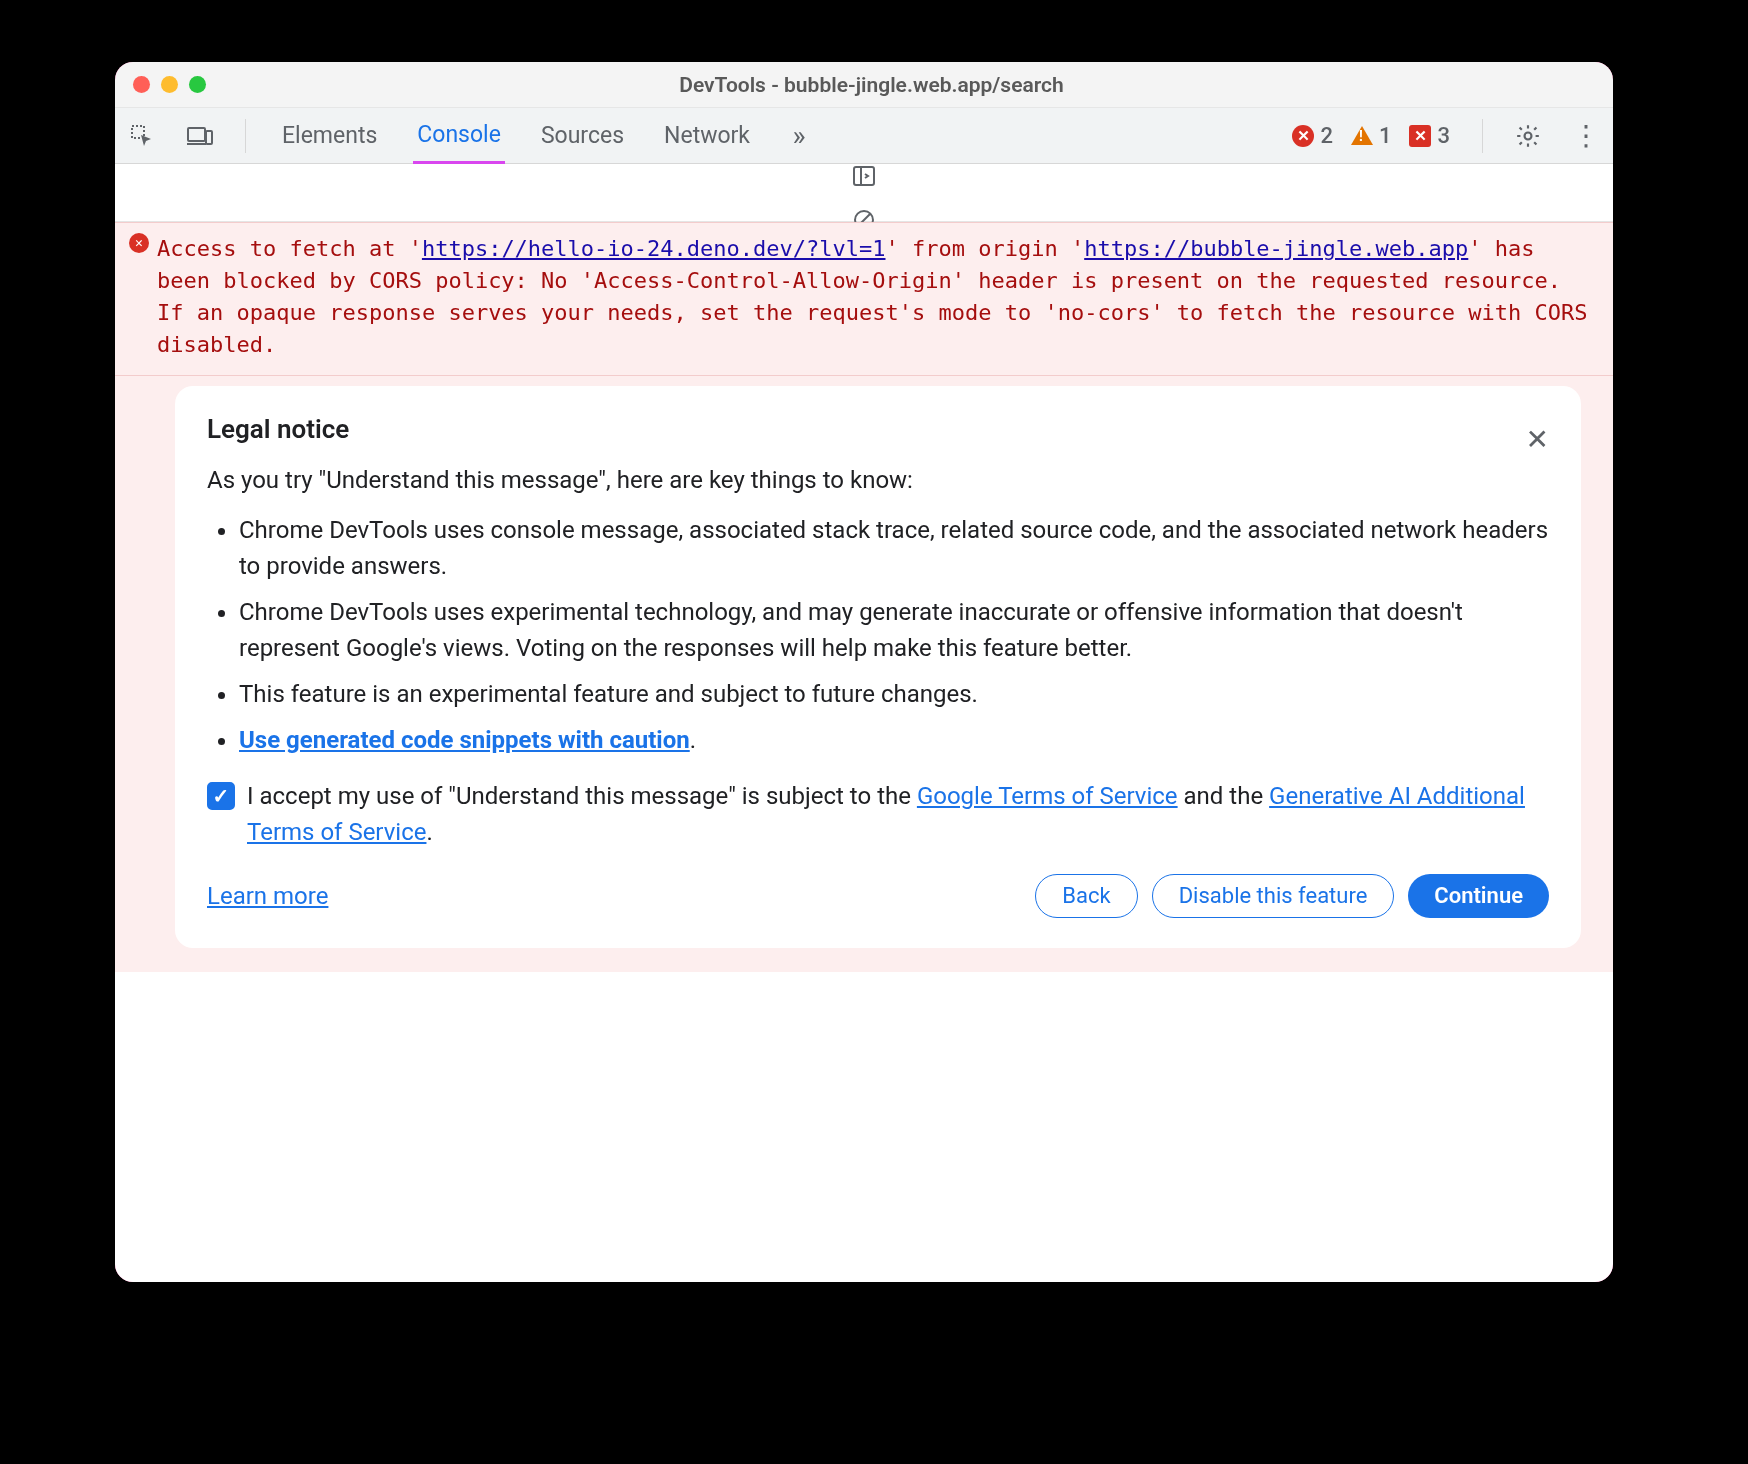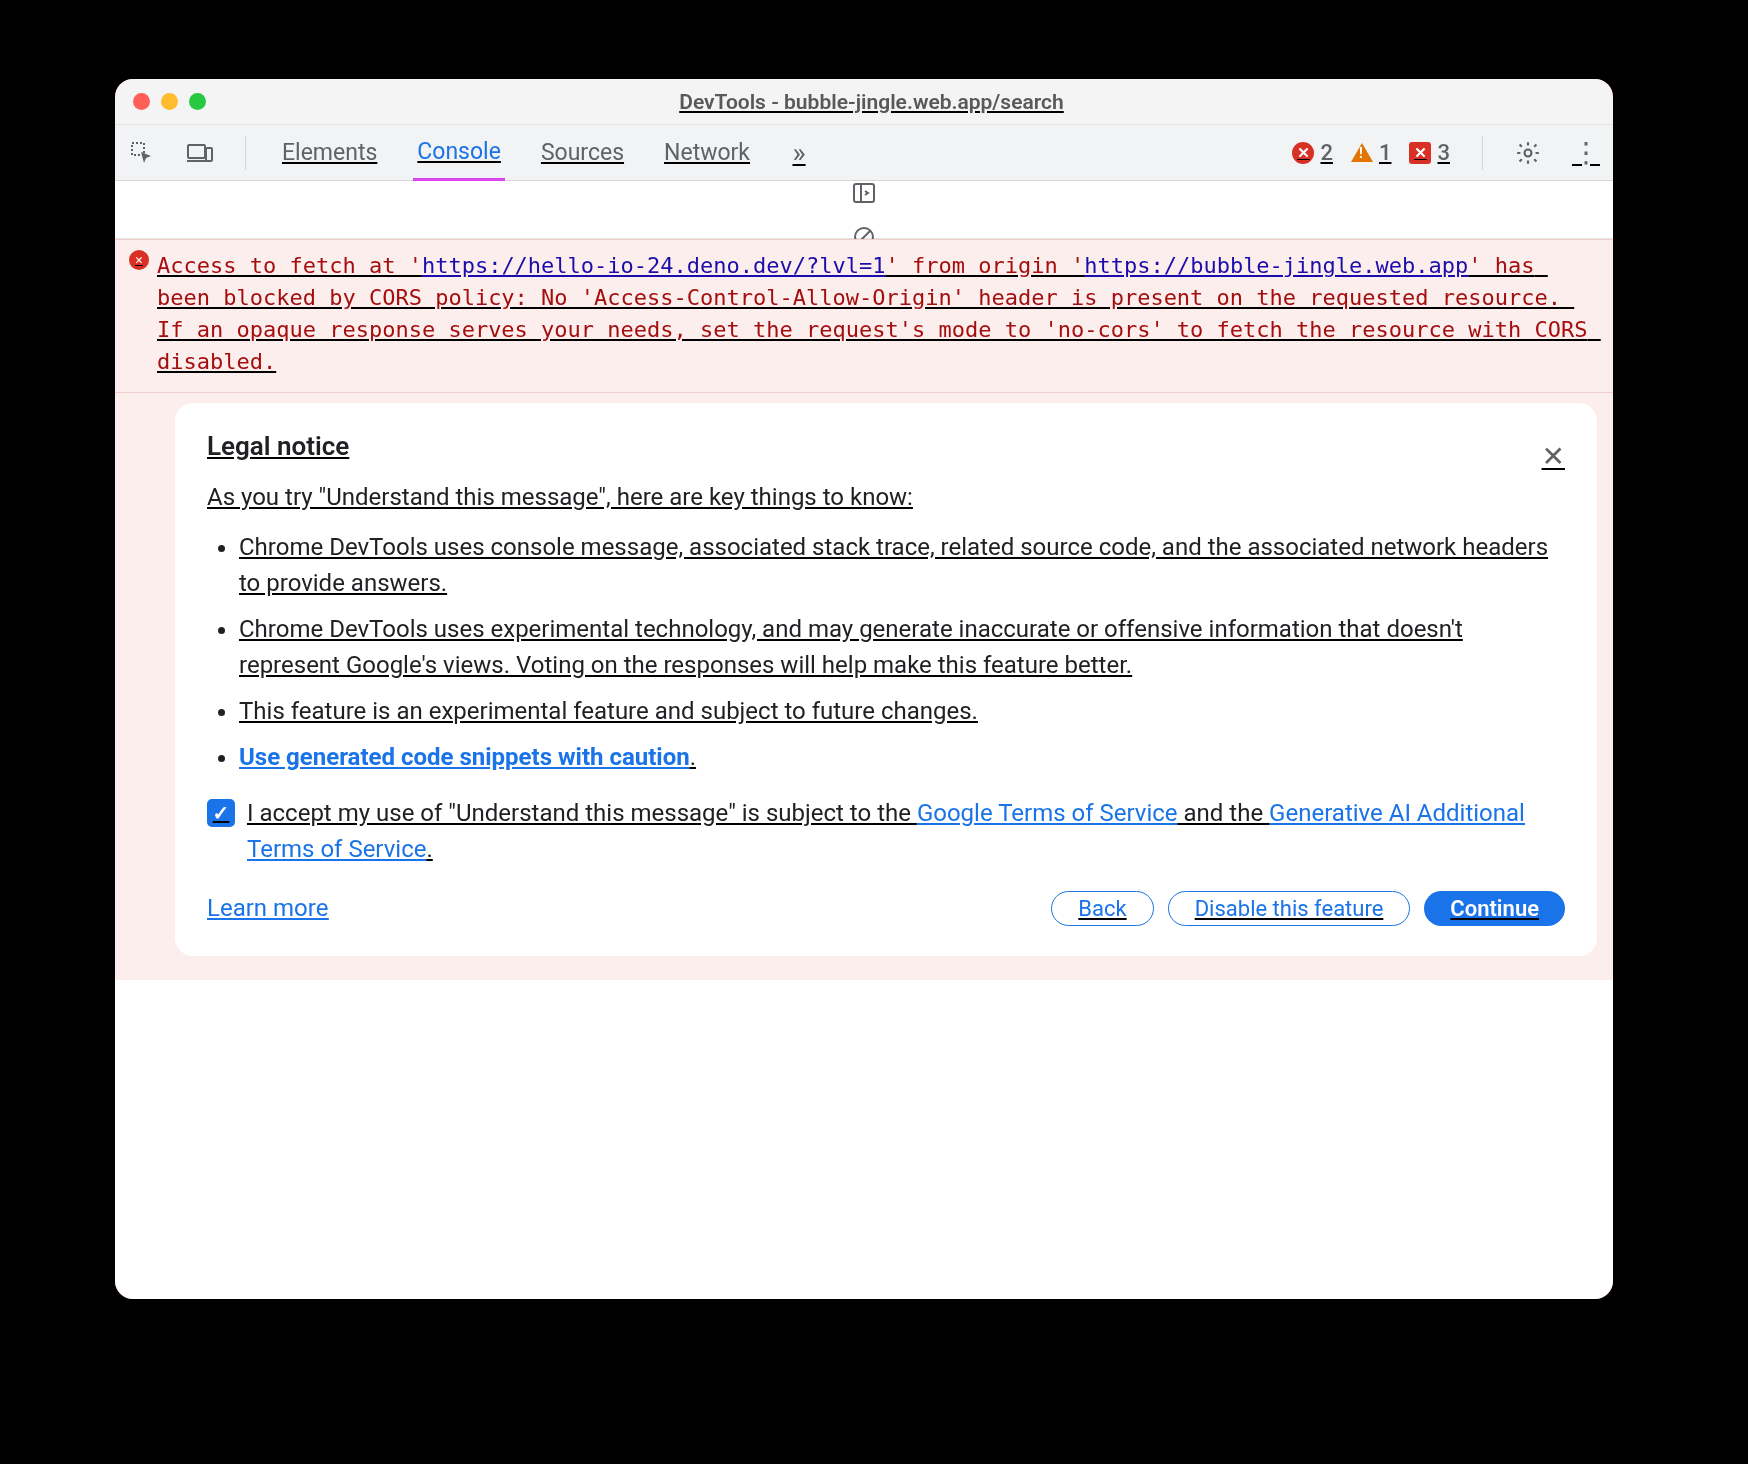--- a/index.html
+++ b/index.html
@@ -7,29 +7,28 @@
   body {
     background:#000;
     font-family: -apple-system, BlinkMacSystemFont, "Segoe UI", Roboto, Helvetica, Arial, sans-serif;
     width:1748px;
     height:1464px;
     position:relative;
   }
   
   .window {
     position:absolute;
-    left:115px; top:79px;
+    left:115px; top:62px;
     width:1498px; height:1220px;
     background:#ec4899;
     border-radius:18px;
     display:flex;
     flex-direction:column;
     overflow:hidden;
     box-shadow:0 4px 40px rgba(0,0,0,.5);
-    text-decoration:underline;
   }
   
   .titlebar {
     height:46px;
     background:#f4f4f4;
     display:flex;
     align-items:center;
     padding:0 18px;
     gap:12px;
     border-bottom:1px solid #e6e6e6;
@@ -117,21 +116,21 @@
     line-height:1.45;
     color:#a50e0e;
     border-top:1px solid #f3cccc;
     border-bottom:1px solid #f3cccc;
   }
   .error-row .eicon { flex:0 0 28px; }
   .error-row .emsg { flex:1; white-space:pre-wrap; word-break:break-word; }
   .error-row a.u { color:#1a0dab; text-decoration:underline; }
   .error-row .src { text-align:right; color:#6e46ed; text-decoration:underline; white-space:nowrap; padding-left:20px; }
   
-  .card-wrap { background:#fdeeee; padding:10px 16px 24px 60px; }
+  .card-wrap { background:#fdeeee; padding:10px 32px 24px 60px; }
   .card {
     background:#ffffff;
     border-radius:18px;
     padding:28px 32px 30px 32px;
     font-size:24px;
     color:#202124;
     box-shadow:none;
   }
   .card .chead { display:flex; align-items:center; }
   .card h2 { margin:0 0 22px 0; font-size:26px; font-weight:600; flex:1; }
@@ -145,21 +144,21 @@
   .accept .box {
     flex:0 0 28px; width:28px; height:28px; border:3px solid #1a73e8; border-radius:5px;
     background:#1a73e8; color:#fff; display:flex; align-items:center; justify-content:center;
     font-size:20px; font-weight:700; margin-top:4px;
   }
   .accept div { line-height:1.5; }
   .card .footer { display:flex; align-items:center;justify-content:flex-end; }
   .learn { color:#1a73e8; text-decoration:underline; }
   .footer-spacer { flex:1; }
   .btn {
-    height:35px; padding:0 26px; border-radius:22px; font-size:22px;
+    height:44px; padding:0 26px; border-radius:22px; font-size:22px;
     display:flex; align-items:center; cursor:pointer; margin-left:14px;
   }
   .btn.outline { border:1.5px solid #1a73e8; color:#1a73e8; background:#fff; }
   .btn.primary { background:#1a73e8; color:#fff; border:none; font-weight:600; }
 
   
   svg { display:block; }
 </style>
 </head>
 <body>

